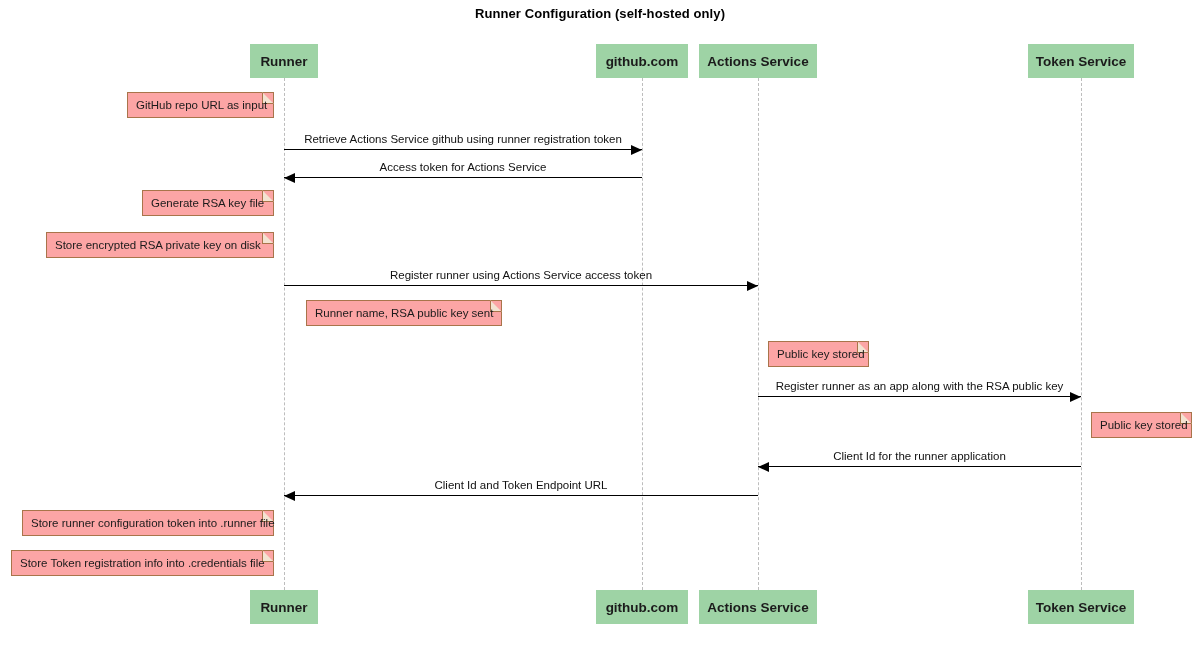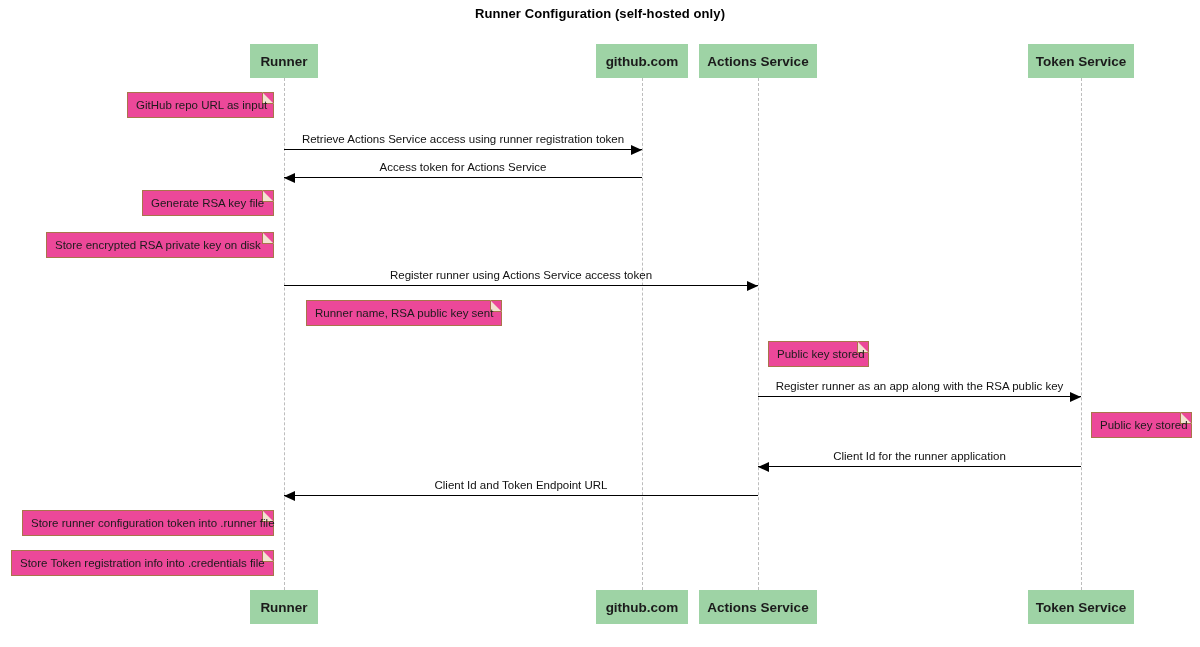--- a/index.html
+++ b/index.html
@@ -58,21 +58,21 @@
     font-size: 13.5px;
     font-weight: bold;
     color: #1b1b1b;
     white-space: nowrap;
     padding: 0 2px;
   }
 
   
   .note {
     position: absolute;
-    background: #ec4899;
+    background: #fca5a5;
     border: 1px solid #a9744a;
     box-sizing: border-box;
     height: 26px;
     display: flex;
     align-items: center;
     padding: 8px 8px;
     font-size: 11.5px;
     color: #1b1b1b;
     white-space: nowrap;
   }
@@ -157,21 +157,21 @@
       <div class="participant" style="left: 758px; top: 590px; width: 118px;">
         <span>Actions Service</span>
       </div>
       <div class="participant" style="left: 1081px; top: 590px; width: 106px;">
         <span>Token Service</span>
       </div>
     </div>
   <div id="messages">
       <div class="msg" style="left: 284px; top: 149px; width: 358px;"></div>
       <div class="arrow-head arrow-right" style="top: 144.5px; left: 631px;"></div>
-      <div class="msg-label" style="left: 463px; top: 133px;">Retrieve Actions Service access using runner registration token</div>
+      <div class="msg-label" style="left: 463px; top: 133px;">Retrieve Actions Service github using runner registration token</div>
       <div class="msg" style="left: 284px; top: 177px; width: 358px;"></div>
       <div class="arrow-head arrow-left" style="top: 172.5px; left: 284px;"></div>
       <div class="msg-label" style="left: 463px; top: 161px; text-align: center;">Access token for Actions Service</div>
       <div class="msg" style="left: 284px; top: 285px; width: 474px;"></div>
       <div class="arrow-head arrow-right" style="top: 280.5px; left: 747px;"></div>
       <div class="msg-label" style="left: 521px; top: 269px;">Register runner using Actions Service access token</div>
       <div class="msg" style="left: 758px; top: 396px; width: 323px;"></div>
       <div class="arrow-head arrow-right" style="top: 391.5px; left: 1070px;"></div>
       <div class="msg-label" style="left: 919.5px; top: 380px;">Register runner as an app along with the RSA public key</div>
       <div class="msg" style="left: 758px; top: 466px; width: 323px;"></div>

